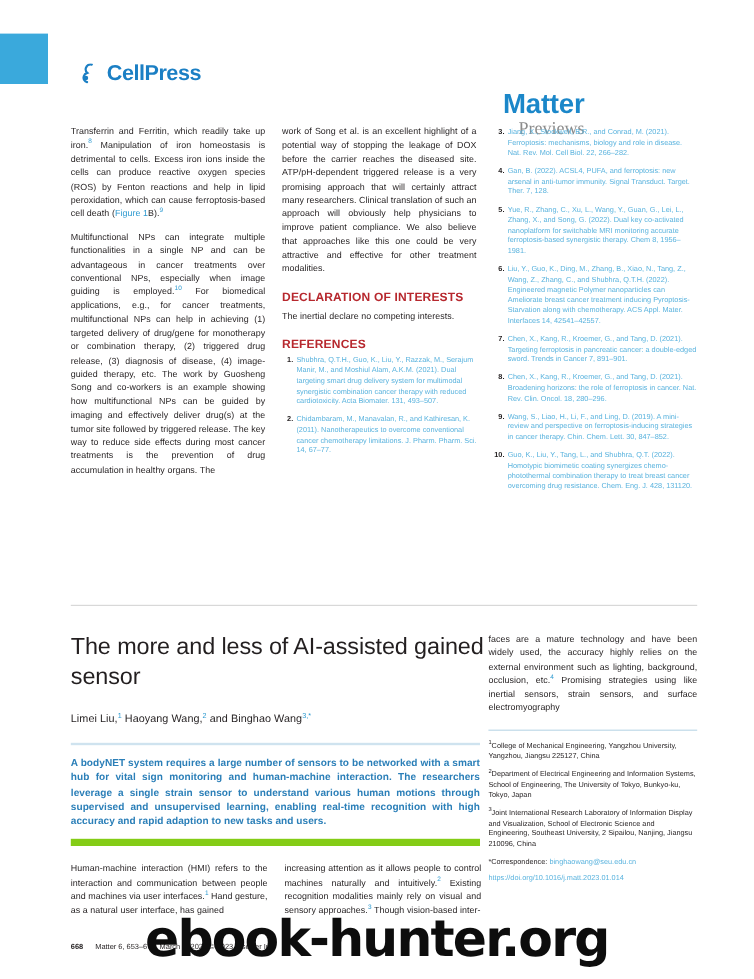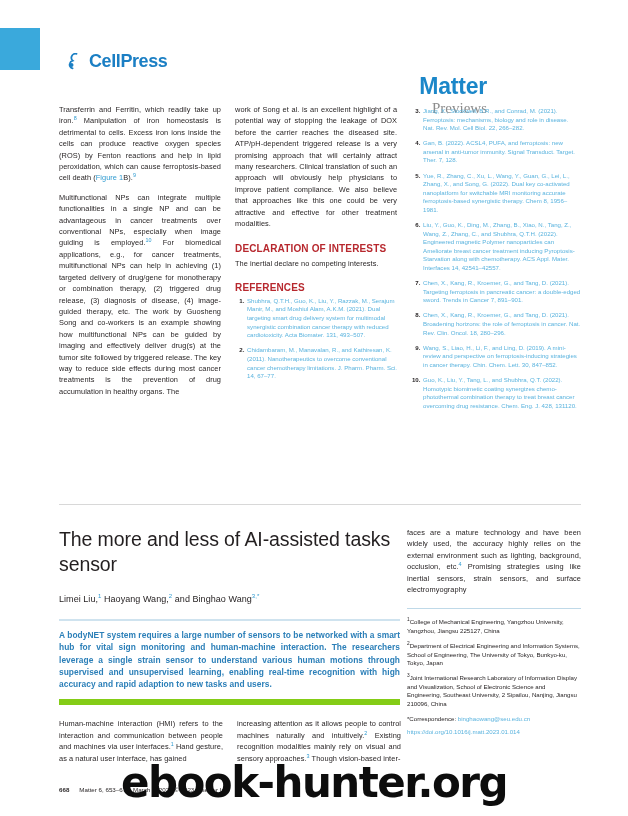--- a/index.html
+++ b/index.html
@@ -308,21 +308,21 @@
           <li>Wang, S., Liao, H., Li, F., and Ling, D. (2019). A mini-review and perspective on ferroptosis-inducing strategies in cancer therapy. Chin. Chem. Lett. 30, 847–852.</li>
           <li>Guo, K., Liu, Y., Tang, L., and Shubhra, Q.T. (2022). Homotypic biomimetic coating synergizes chemo-photothermal combination therapy to treat breast cancer overcoming drug resistance. Chem. Eng. J. 428, 131120.</li>
         </ol>
     </div>
   </div>
 
   <div class="divider"></div>
 
   <div class="art2">
     <div class="art2-head">
-      <h1 class="title">The more and less of AI-assisted tasks sensor</h1>
+      <h1 class="title">The more and less of AI-assisted gained sensor</h1>
       <div class="authors">Limei Liu,<sup>1</sup> Haoyang Wang,<sup>2</sup> and Binghao Wang<sup>3,<span class="star">*</span></sup></div>
     </div>
 
     <div class="abstract">A bodyNET system requires a large number of sensors to be networked with a smart hub for vital sign monitoring and human-machine interaction. The researchers leverage a single strain sensor to understand various human motions through supervised and unsupervised learning, enabling real-time recognition with high accuracy and rapid adaption to new tasks and users.</div>
 
     <div class="art2-cols">
       <div class="col">
         <p class="body">Human-machine interaction (HMI) refers to the interaction and communication between people and machines via user interfaces.<sup class="sup-lnk">1</sup> Hand gesture, as a natural user interface, has gained</p>
       </div>
       <div class="col">

